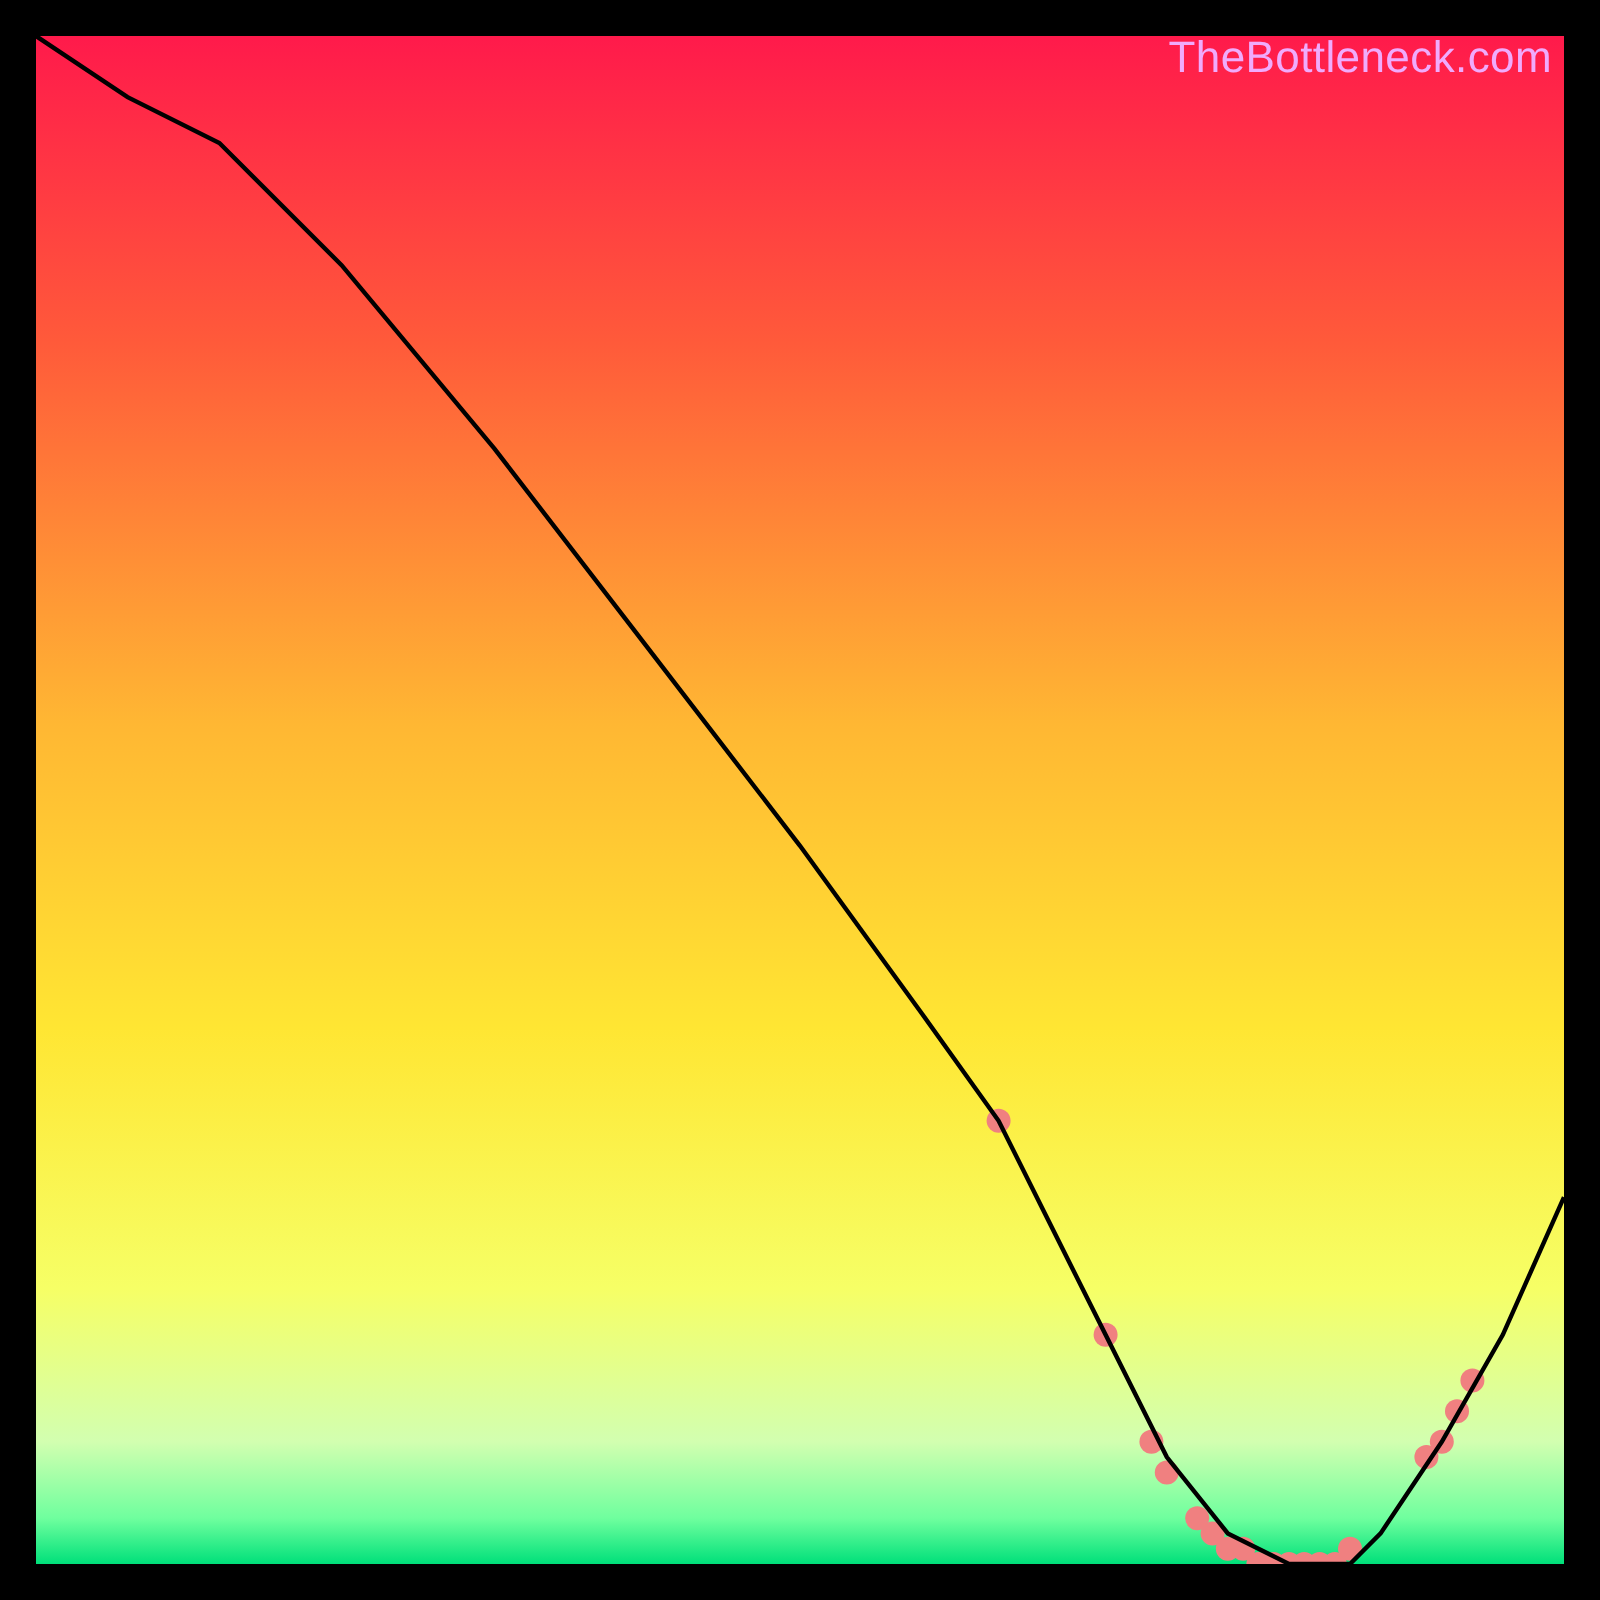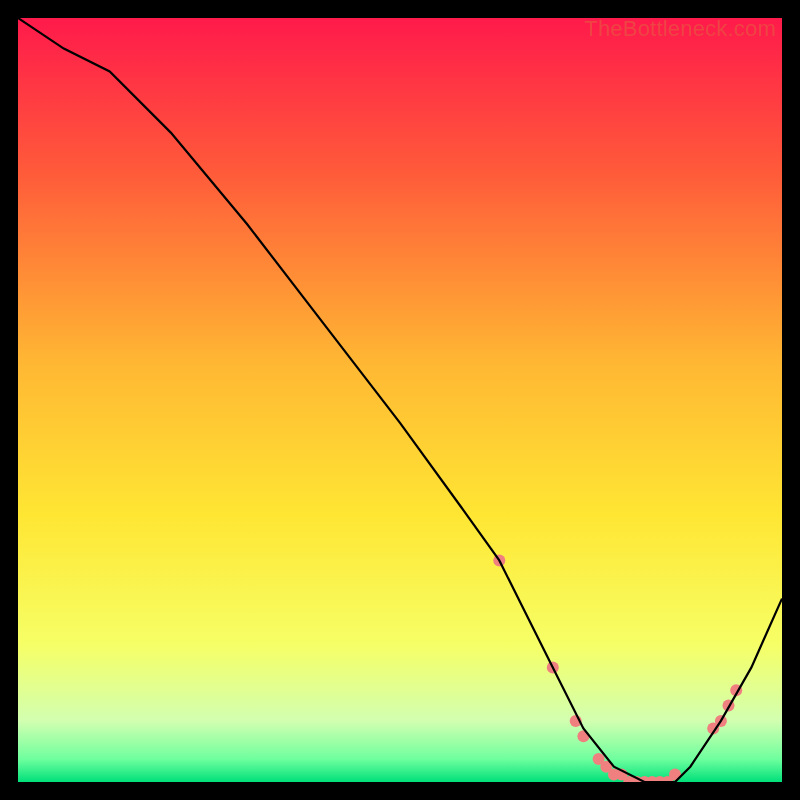--- a/index.html
+++ b/index.html
@@ -16,21 +16,21 @@
     left: 18px;
     top: 18px;
     width: 764px;
     height: 764px;
     background: #000;
   }
   .watermark {
     position: absolute;
     top: -2px;
     right: 6px;
-    color: #ef4444;
+    color: #f0abfc;
     font-size: 22px;
     font-weight: 500;
     letter-spacing: 0.2px;
     z-index: 10;
     font-family: Arial, sans-serif;
   }
   svg {
     display: block;
     position: absolute;
     left: 0; top: 0;

